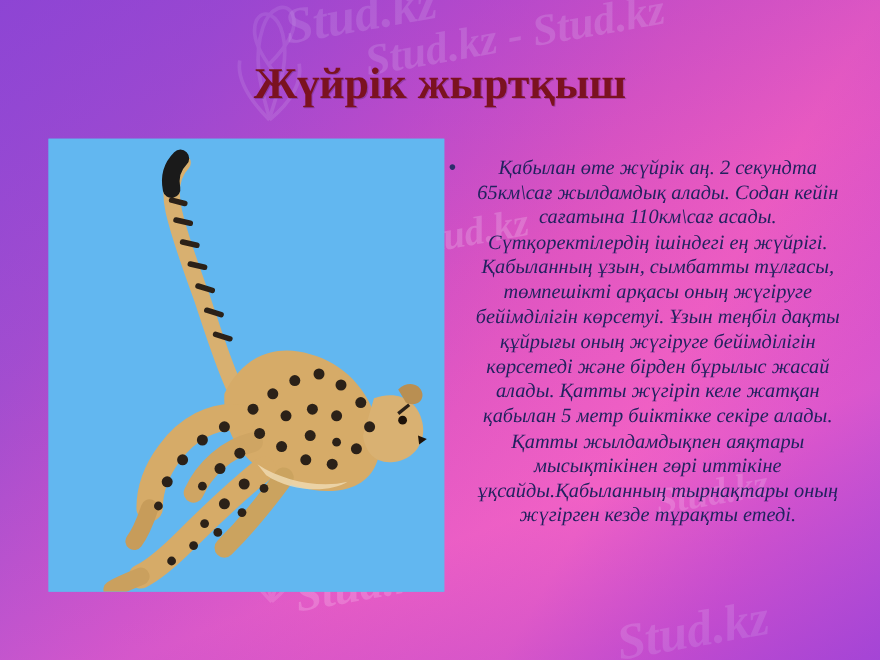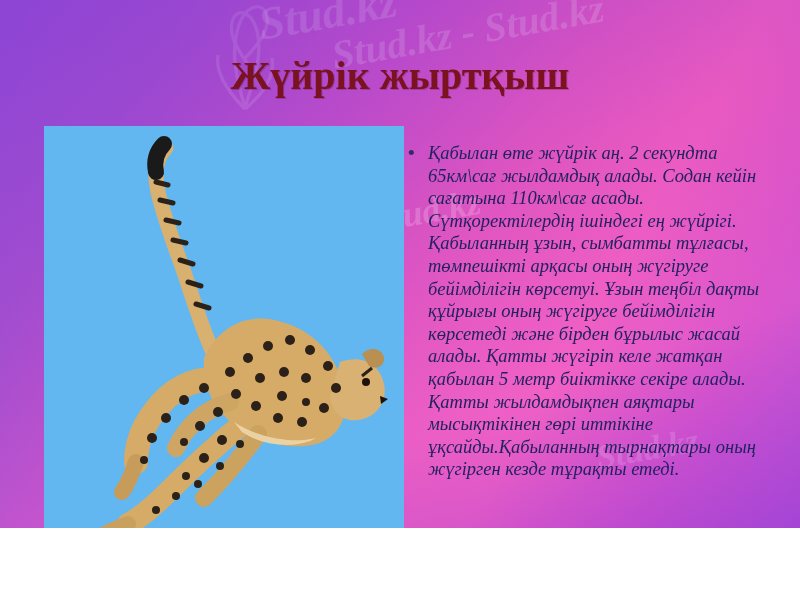--- a/index.html
+++ b/index.html
@@ -8,21 +8,21 @@
   }
   body {
     width: 800px;
     height: 600px;
     overflow: hidden;
     font-family: "Liberation Serif", serif;
   }
   .slide {
     position: relative;
     width: 800px;
-    height: 528px;
+    height: 600px;
     background: linear-gradient(120deg, #8f4fd6 0%, #a24fd0 18%, #c84fc8 38%, #e256c0 55%, #ee5cc0 70%, #d44fc9 85%, #b64fd4 100%);
     overflow: hidden;
   }
   
   .slide::after {
     content: "";
     position: absolute;
     left: 0; top: 0; right: 0; bottom: 0;
     background: linear-gradient(160deg, rgba(140,60,210,0.55) 0%, rgba(190,70,200,0.10) 45%, rgba(255,120,220,0.18) 72%, rgba(150,60,215,0.55) 100%);
     pointer-events: none;
@@ -91,21 +91,21 @@
     text-align: left;
     font-family: "Liberation Sans", sans-serif;
   }
   .body-text {
     flex: 1 1 auto;
     color: #22225f;
     font-size: 18.5px;
     line-height: 22.6px;
     font-style: italic;
     font-family: "Liberation Serif", serif;
-    text-align: left;
+    text-align: center;
   }
 </style>
 </head>
 <body>
 
 <div class="slide">
 
   <div class="watermark" style="left:258px; top:-14px; font-size:46px;">Stud.kz</div>
   <div class="watermark" style="left:330px; top:8px; font-size:40px;">Stud.kz - Stud.kz</div>
   <div class="watermark" style="left:286px; top:128px; font-size:38px;">Stud.kz</div>

